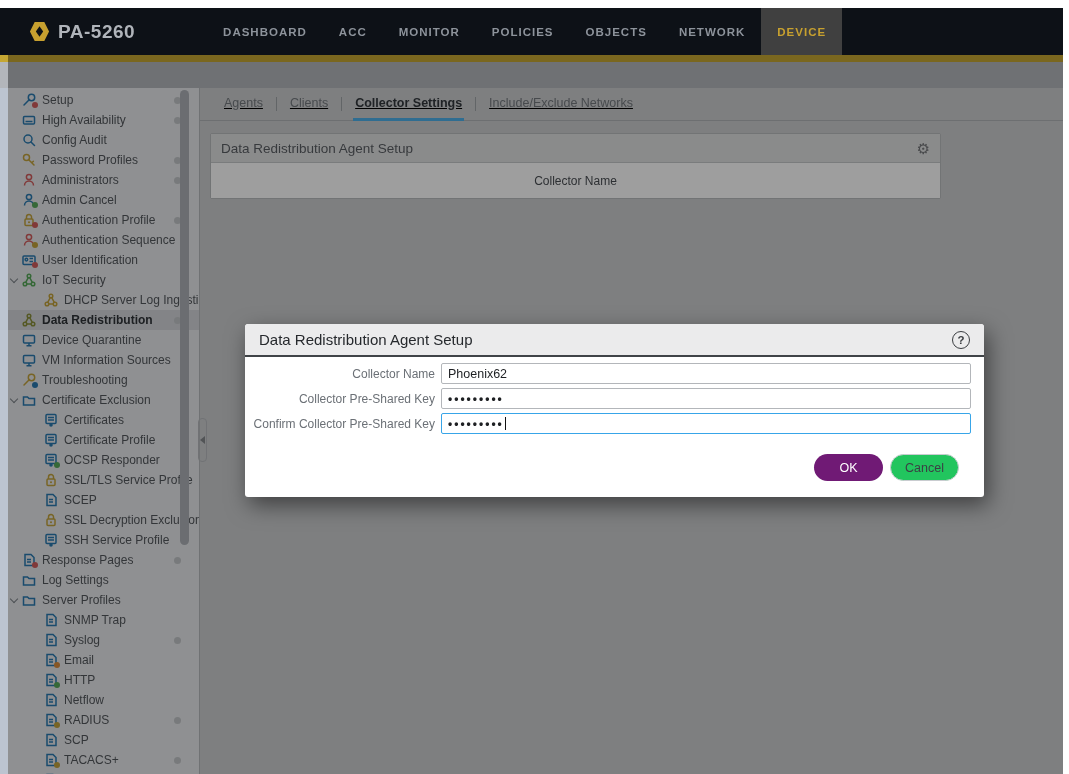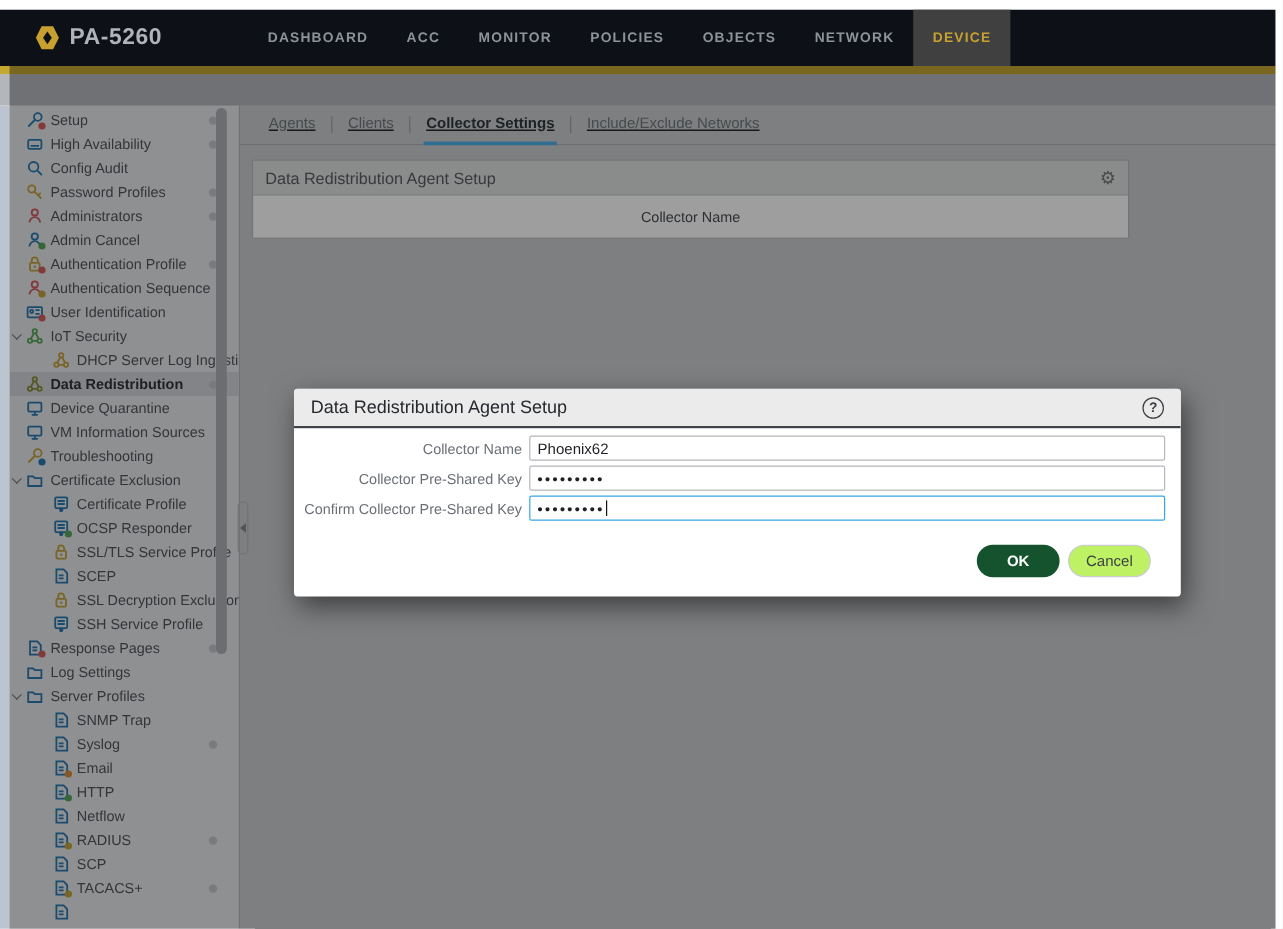--- a/index.html
+++ b/index.html
@@ -84,22 +84,22 @@
             flex:0 0 auto; }
   .finput { width:530px; height:21px; border:1px solid #b3b6ba; border-radius:2px; background:#fff;
             display:flex; align-items:center; padding-left:6px; font-size:12.5px; color:#1e2023;
             cursor:text; }
   .finput.focused { border:1.5px solid #38a5e8; }
   .finput .val.masked { font-size:12px; font-weight:bold; letter-spacing:2px; }
   .caret { display:inline-block; width:1.5px; height:13px; background:#111; margin-left:1px; }
   .modal-foot { position:absolute; right:25px; top:130px; display:flex; gap:7px; }
   .btn { width:69px; height:27px; border-radius:14px; font-size:12.5px; display:flex;
          align-items:center; justify-content:center; cursor:pointer; }
-  .btn-ok { background:#14532d; color:#ffffff; font-weight:bold; }
-  .btn-cancel { background:#bef264; color:#3c3f44; border:1px solid #c9ccd0; }
+  .btn-ok { background:#701a75; color:#ffffff; font-weight:normal; }
+  .btn-cancel { background:#22c55e; color:#3c3f44; border:1px solid #c9ccd0; }
 </style>
 </head>
 <body>
 
 <svg width="0" height="0" style="position:absolute">
   <defs>
     <g id="i-wrench">
         <path d="M3 13 L8.2 7.8" stroke-linecap="round"></path>
         <circle cx="10.5" cy="5.5" r="3.2"></circle>
       </g>
@@ -323,20 +323,28 @@
               </svg>
             </span>
             <span class="slabel">Certificate Exclusion</span>
           </div>
           <div class="srow child">
             <span class="sicon" style="color: rgb(42, 122, 176);">
               <svg viewBox="0 0 16 16" fill="none" stroke="currentColor" stroke-width="1.5">
                 <use href="#i-cert"></use>
               </svg>
             </span>
+            <span class="slabel">Certificates</span>
+          </div>
+          <div class="srow child">
+            <span class="sicon" style="color: rgb(42, 122, 176);">
+              <svg viewBox="0 0 16 16" fill="none" stroke="currentColor" stroke-width="1.5">
+                <use href="#i-cert"></use>
+              </svg>
+            </span>
             <span class="slabel">Certificate Profile</span>
           </div>
           <div class="srow child">
             <span class="sicon" style="color: rgb(42, 122, 176);">
               <svg viewBox="0 0 16 16" fill="none" stroke="currentColor" stroke-width="1.5">
                 <use href="#i-cert"></use>
               </svg>
               <span class="accent" style="background: rgb(87, 168, 90);"></span>
             </span>
             <span class="slabel">OCSP Responder</span>

